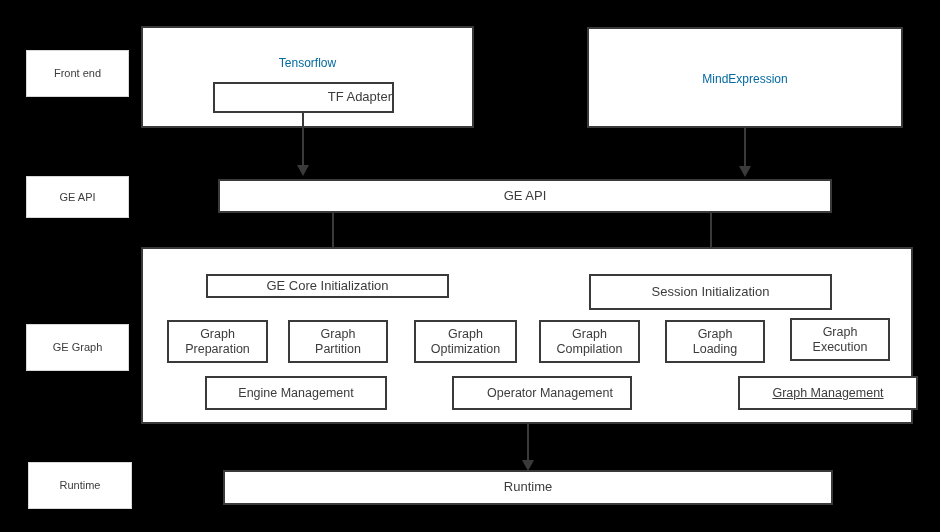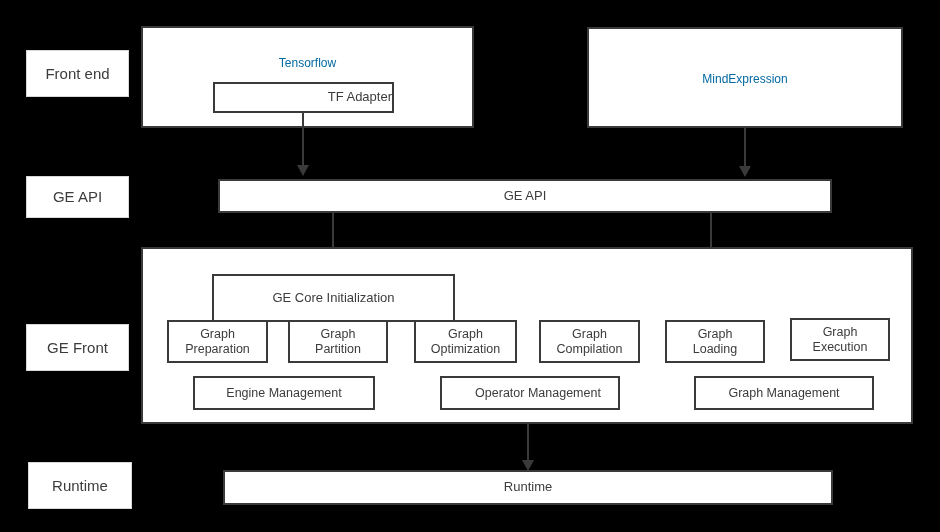--- a/index.html
+++ b/index.html
@@ -21,39 +21,39 @@
     background: #ffffff;
     border: 2px solid #3a3a3a;
     display: flex;
     align-items: center;
     justify-content: center;
     text-align: center;
     color: #3c3c3c;
     line-height: 1.15;
   }
   .layer-label {
-    font-size: 15px;
+    font-size: 11px;
     border: 1px solid #d8d8d8;
   }
   .group-box {
     border: 2px solid #3a3a3a;
     align-items: flex-start;
     justify-content: center;
   }
   .group-title {
     position: absolute;
     left: 0;
     right: 0;
     text-align: center;
     font-size: 12px;
     color: #0369a1;
   }
   .wide-box { font-size: 13px; }
   .unit-box { font-size: 12.5px; align-items: center; }
-  .mgmt-box { font-size: 12.5px; }
+  .mgmt-box { font-size: 12.5px; margin-left: 12px; }
   .init-box { font-size: 13px; }
   .connector {
     position: absolute;
     background: #3a3a3a;
     width: 2px;
   }
   .arrowhead {
     position: absolute;
     width: 0;
     height: 0;
@@ -69,21 +69,21 @@
 
   <div class="box layer-label" style="left:26px; top:50px; width:103px; height:47px;">
     <span>Front end</span>
   </div>
 
   <div class="box layer-label" style="left:26px; top:176px; width:103px; height:42px;">
     <span>GE API</span>
   </div>
 
   <div class="box layer-label" style="left:26px; top:324px; width:103px; height:47px;">
-    <span>GE Front</span>
+    <span>GE Graph</span>
   </div>
 
   <div class="box layer-label" style="left:28px; top:462px; width:104px; height:47px;">
     <span>Runtime</span>
   </div>
 
   <div class="box group-box" style="left:141px; top:26px; width:333px; height:102px;">
     <span class="group-title" style="top:29px;">Tensorflow</span>
   </div>
 
@@ -106,24 +106,27 @@
   </div>
 
   <div class="connector" style="left:332px; top:213px; height:49px;"></div>
   <div class="arrowhead" style="left:327px; top:260px;"></div>
 
   <div class="connector" style="left:710px; top:213px; height:49px;"></div>
   <div class="arrowhead" style="left:705px; top:260px;"></div>
 
   <div class="box group-box" style="left:141px; top:247px; width:772px; height:177px;"></div>
 
-  <div class="box init-box" style="left:212px; top:274px; width:243px; height:48px;">
+  <div class="box init-box" style="left:206px; top:274px; width:243px; height:24px;">
     <span>GE Core Initialization</span>
   </div>
 
+  <div class="box init-box" style="left:589px; top:274px; width:243px; height:36px;">
+    <span>Session Initialization</span>
+  </div>
 
   <div class="box unit-box" style="left:167px; top:320px; width:101px; height:43px; white-space:pre-line;">
     <span>Graph
 Preparation</span>
   </div>
 
   <div class="box unit-box" style="left:288px; top:320px; width:100px; height:43px; white-space:pre-line;">
     <span>Graph
 Partition</span>
   </div>
@@ -149,21 +152,21 @@
   </div>
 
   <div class="box mgmt-box" style="left:193px; top:376px; width:182px; height:34px;">
     <span>Engine Management</span>
   </div>
 
   <div class="box mgmt-box" style="left:440px; top:376px; width:180px; height:34px;padding-left:16px;">
     <span>Operator Management</span>
   </div>
 
-  <div class="box mgmt-box" style="left:694px; top:376px; width:180px; height:34px;">
+  <div class="box mgmt-box" style="left:726px; top:376px; width:180px; height:34px;text-decoration:underline;">
     <span>Graph Management</span>
   </div>
 
   <div class="connector" style="left:527px; top:424px; height:38px;"></div>
   <div class="arrowhead" style="left:522px; top:460px;"></div>
 
   <div class="box wide-box" style="left:223px; top:470px; width:610px; height:35px;">
     <span>Runtime</span>
   </div>
 

